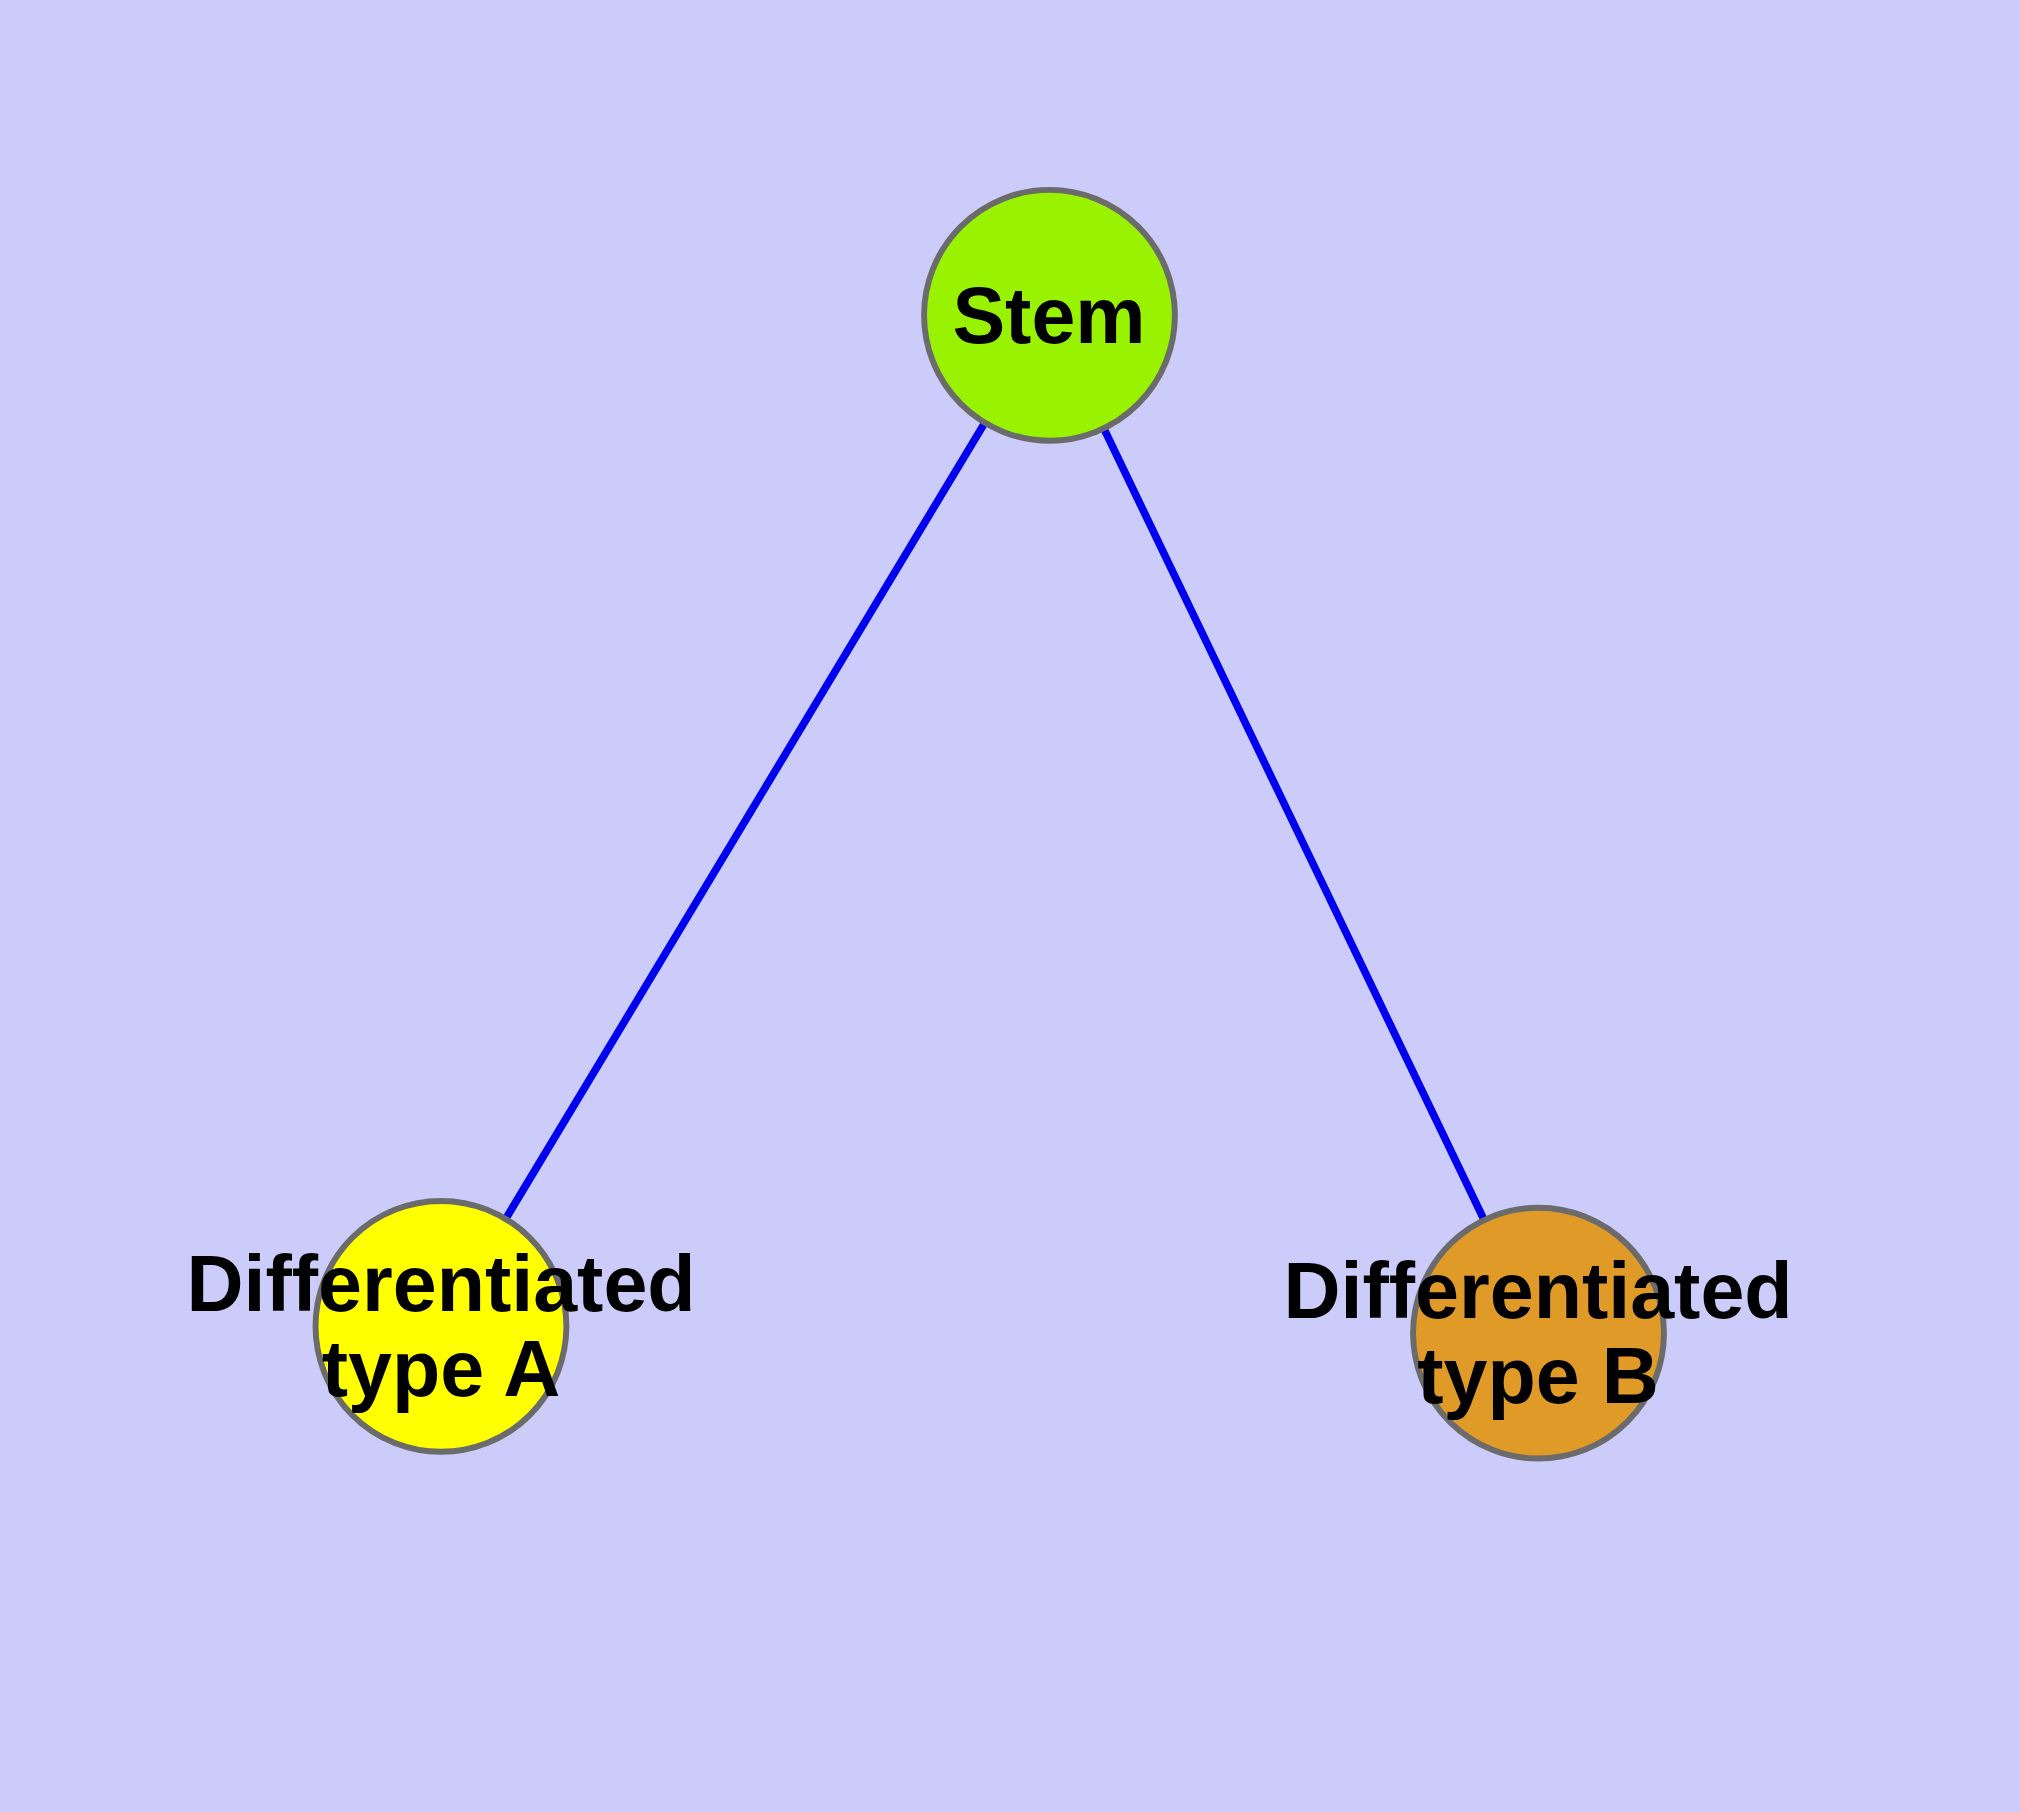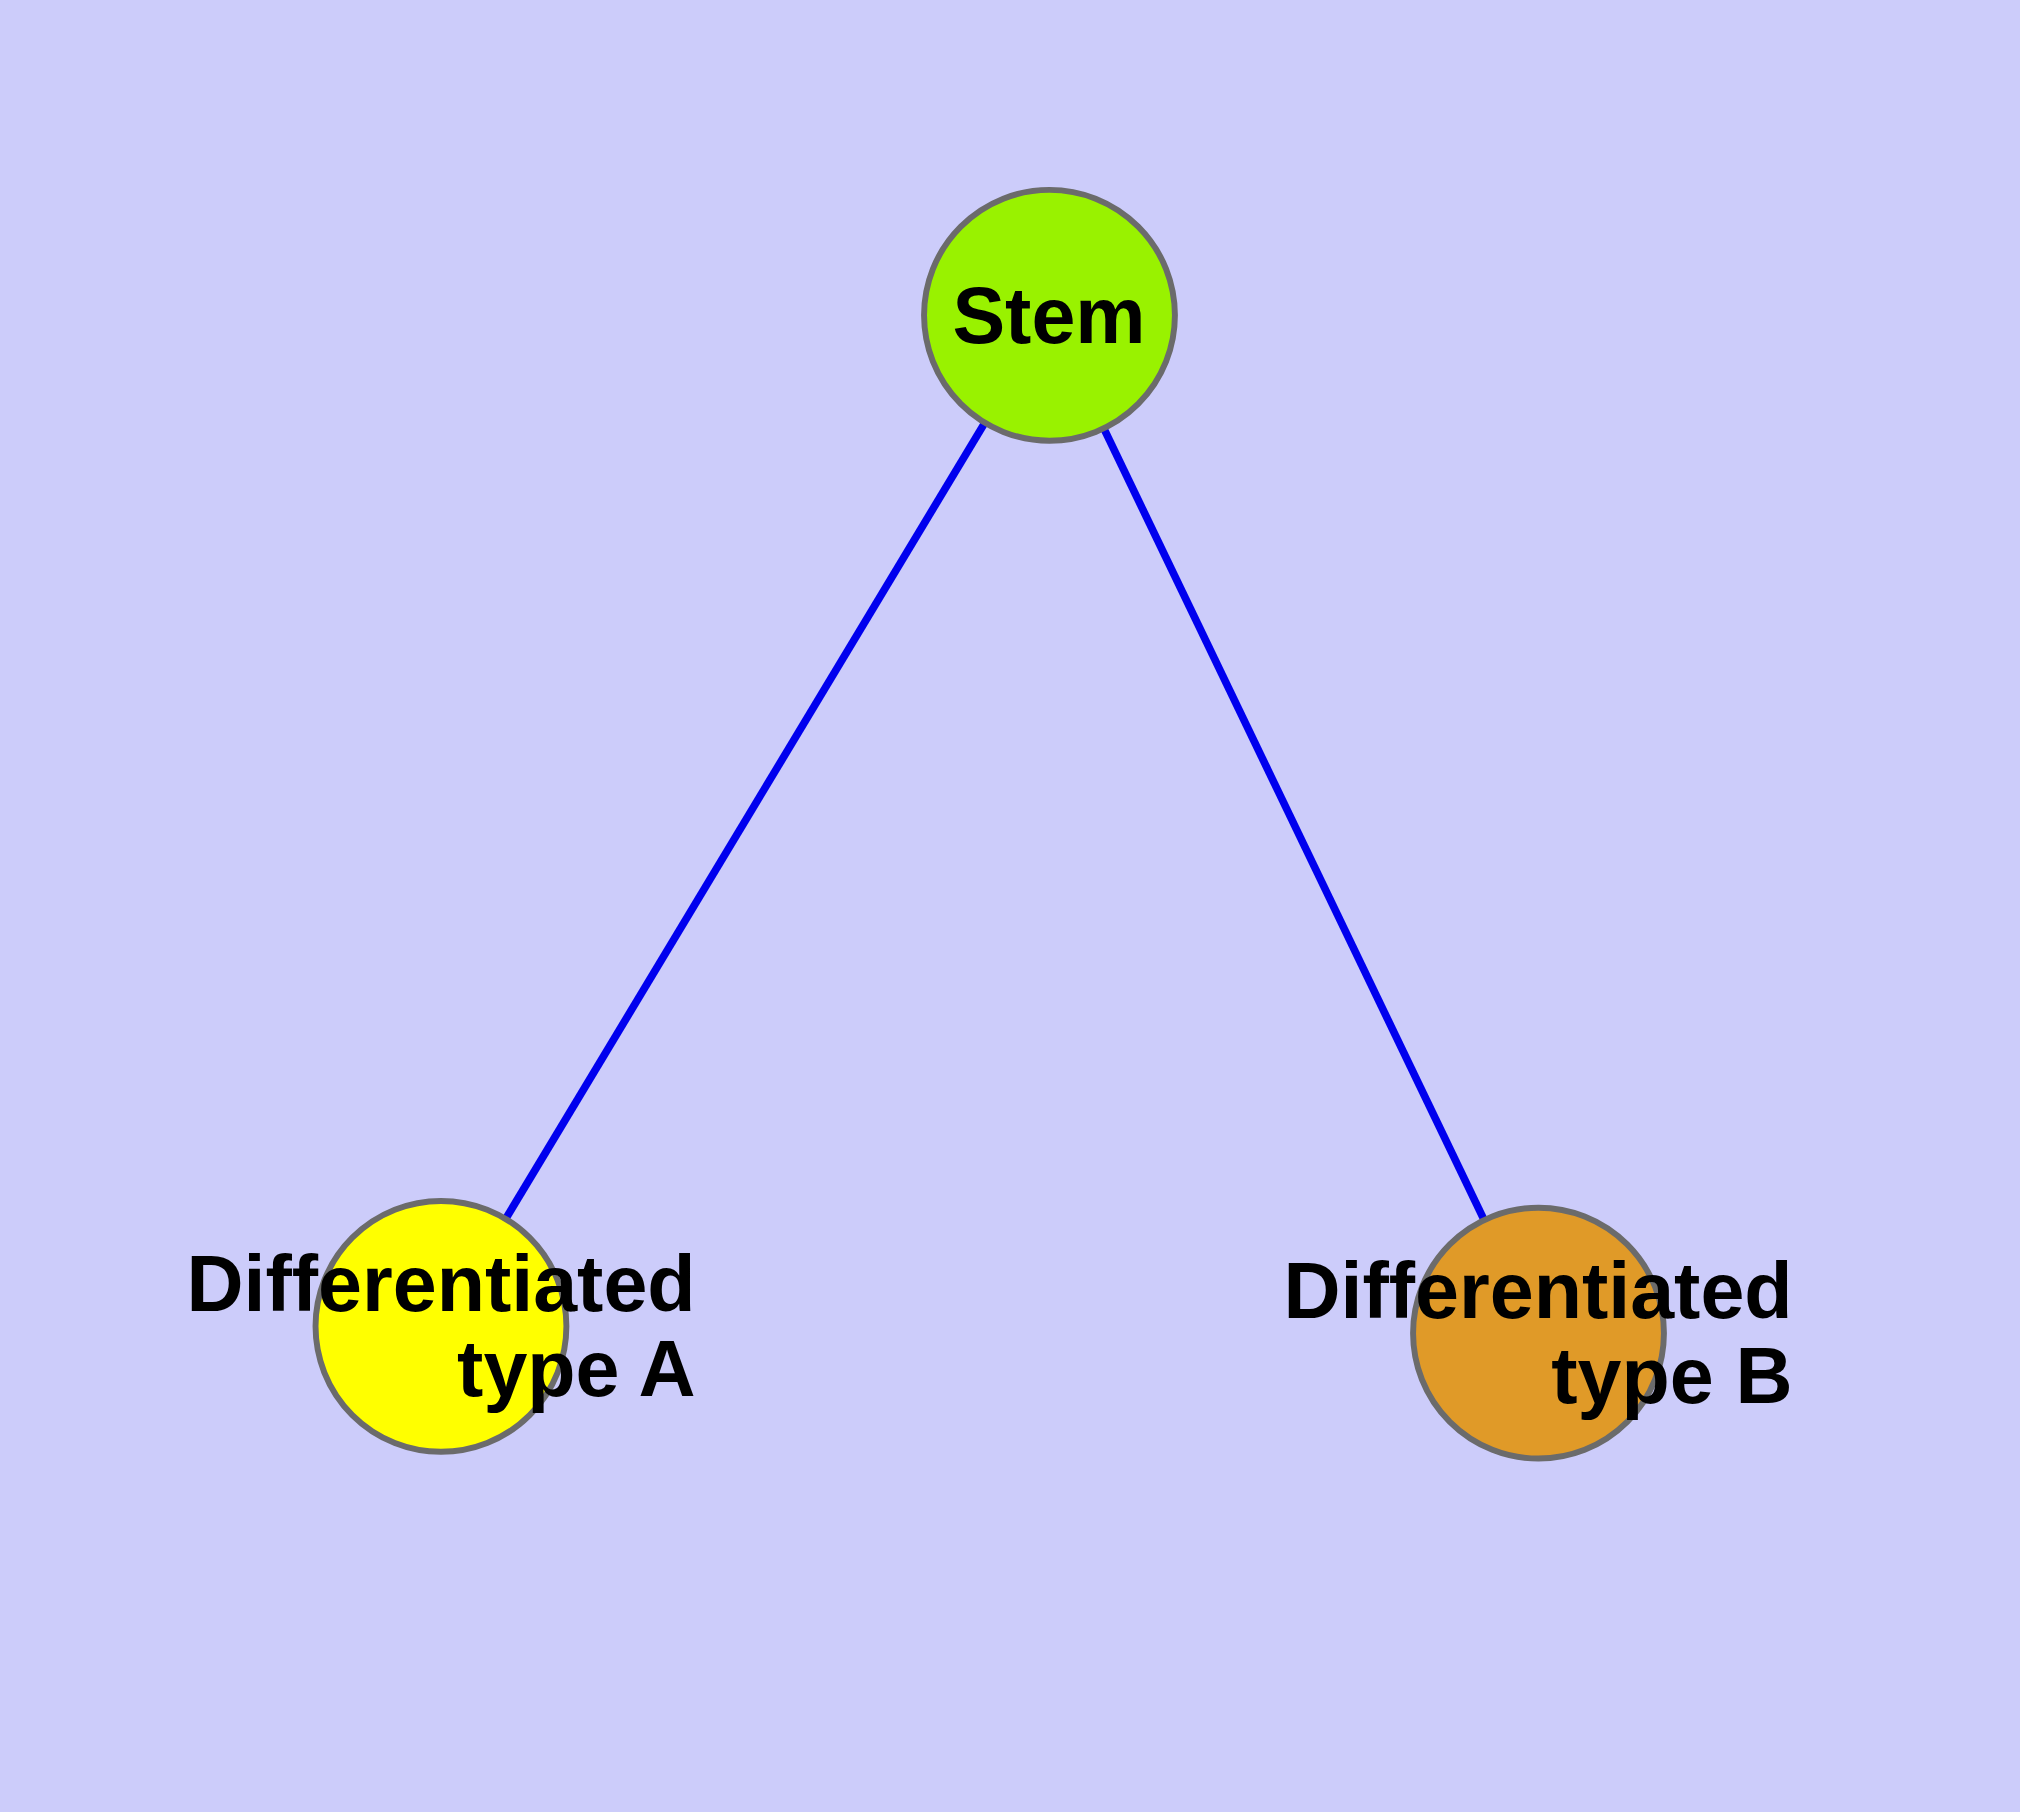--- a/index.html
+++ b/index.html
@@ -21,21 +21,21 @@
   #graph-svg {
     position: absolute;
     left: 0;
     top: 0;
     width: 2021px;
     height: 1812px;
   }
   .node-label {
     position: absolute;
     white-space: pre;
-    text-align: right;
+    text-align: center;
     font-family: "Liberation Sans", sans-serif;
     font-weight: bold;
     font-size: 79px;
     line-height: 85px;
     color: #000000;
     transform: translate(-50%, -50%);
     pointer-events: none;
   }
 </style>
 </head>

